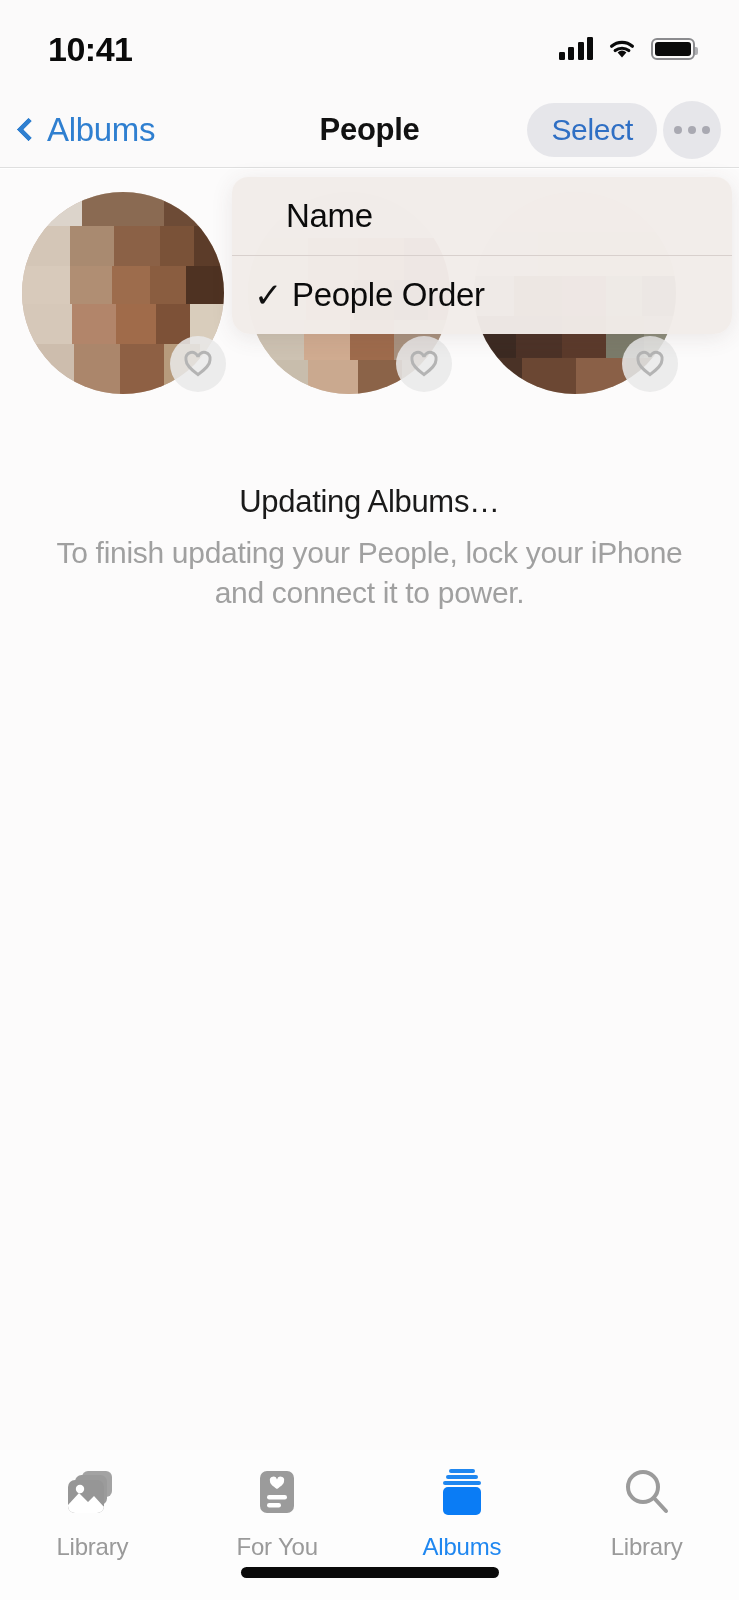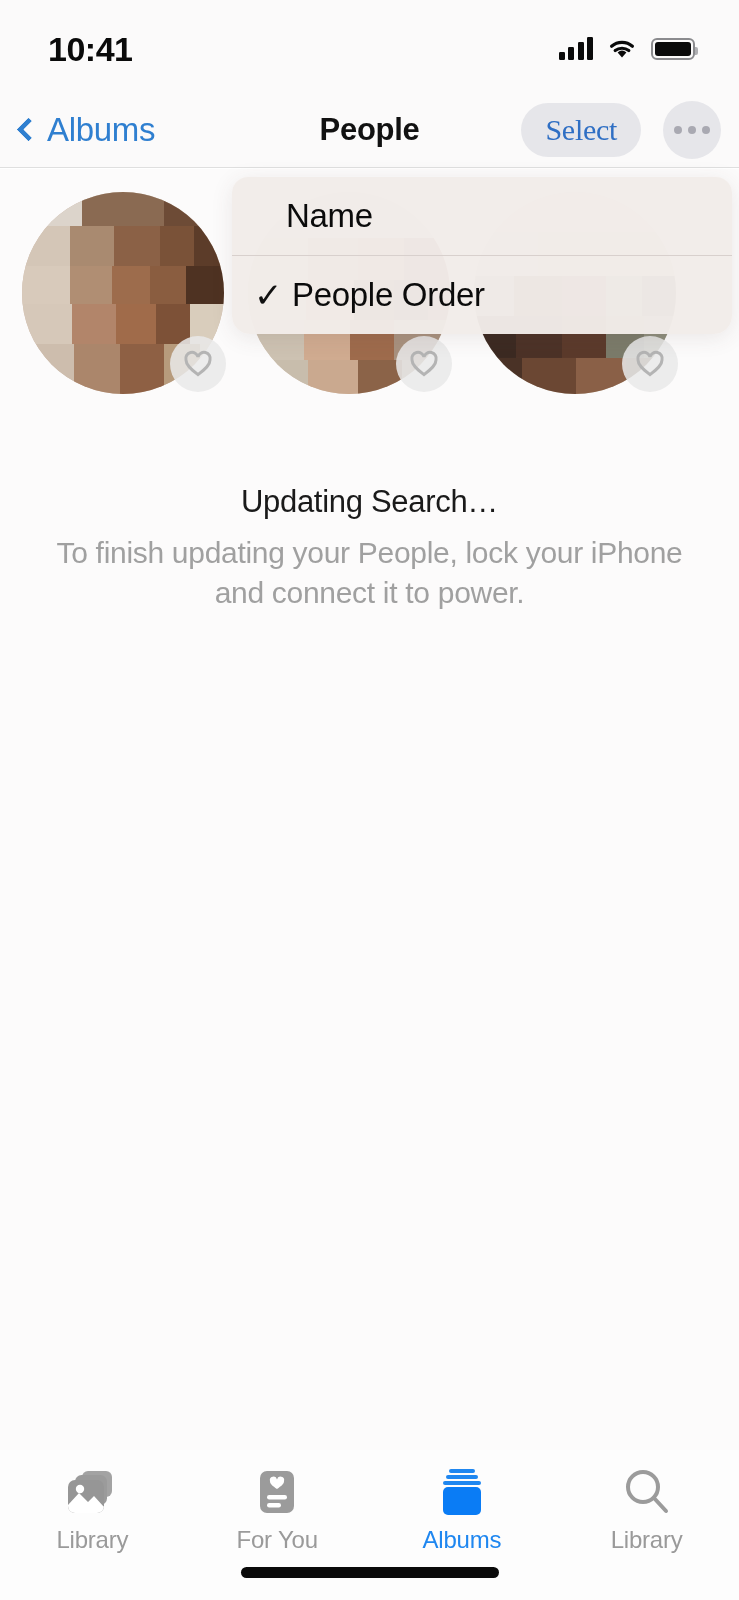--- a/index.html
+++ b/index.html
@@ -77,21 +77,21 @@
   .nav-back-label {
     font-size:33px; color:#2f7fd0; letter-spacing:-0.3px;
   }
   .nav-title {
     position:absolute; left:50%; transform:translateX(-50%);
     font-size:31px; font-weight:bold; color:#111;
     letter-spacing:-0.3px;
   }
   .nav-right {
     position:absolute; right:18px;
-    display:flex; align-items:center; gap:22px;font-family:Liberation Serif, serif;
+    display:flex; align-items:center; gap:6px;
   }
   .select-btn {
     background:#e6e6ea; border-radius:30px;
     padding:10px 24px; cursor:pointer;
   }
   .select-btn span {
     font-size:30px; color:#2f6fc4; font-weight:500;
     letter-spacing:-0.3px;
   }
   .more-btn {
@@ -172,21 +172,21 @@
   
   .tab-bar {
     position:absolute; bottom:0; left:0;
     width:739px; height:150px;
     background:#fdfdfd;
     display:flex; align-items:flex-start;
     padding-top:18px;
   }
   .tab {
     flex:1; display:flex; flex-direction:column;
-    align-items:center; gap:10px; cursor:pointer;
+    align-items:center; gap:17px; cursor:pointer;
   }
   .tab-icon { height:48px; display:flex; align-items:center; justify-content:center; }
   .tab-icon svg { display:block; }
   .tab-label {
     font-size:24px; color:#9a9a9a; letter-spacing:-0.2px;
   }
   .tab.active .tab-label { color:#1f87f0; }
 
   .home-indicator {
     position:absolute; bottom:22px; left:50%;
@@ -347,21 +347,21 @@
         <span class="menu-label">Name</span>
       </div>
       <div class="menu-sep"></div>
       <div class="menu-item">
         <span class="menu-check">✓</span>
         <span class="menu-label">People Order</span>
       </div>
     </div>
 
     <div class="update-block">
-      <div class="update-title">Updating Search…</div>
+      <div class="update-title">Updating Albums…</div>
       <div class="update-sub">To finish updating your People, lock your iPhone and connect it to power.</div>
     </div>
 
   </div>
 
   <div class="tab-bar">
 
     <div class="tab">
       <span class="tab-icon">
         <svg width="52" height="46" viewBox="0 0 52 46">

